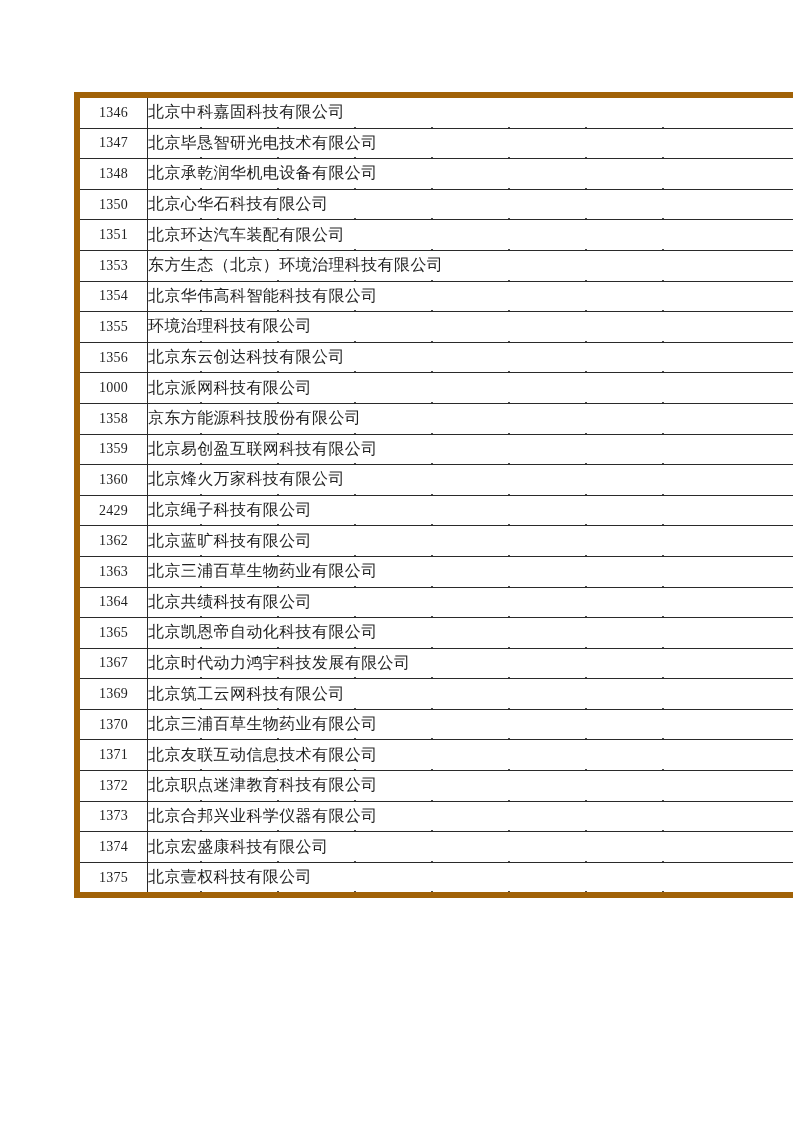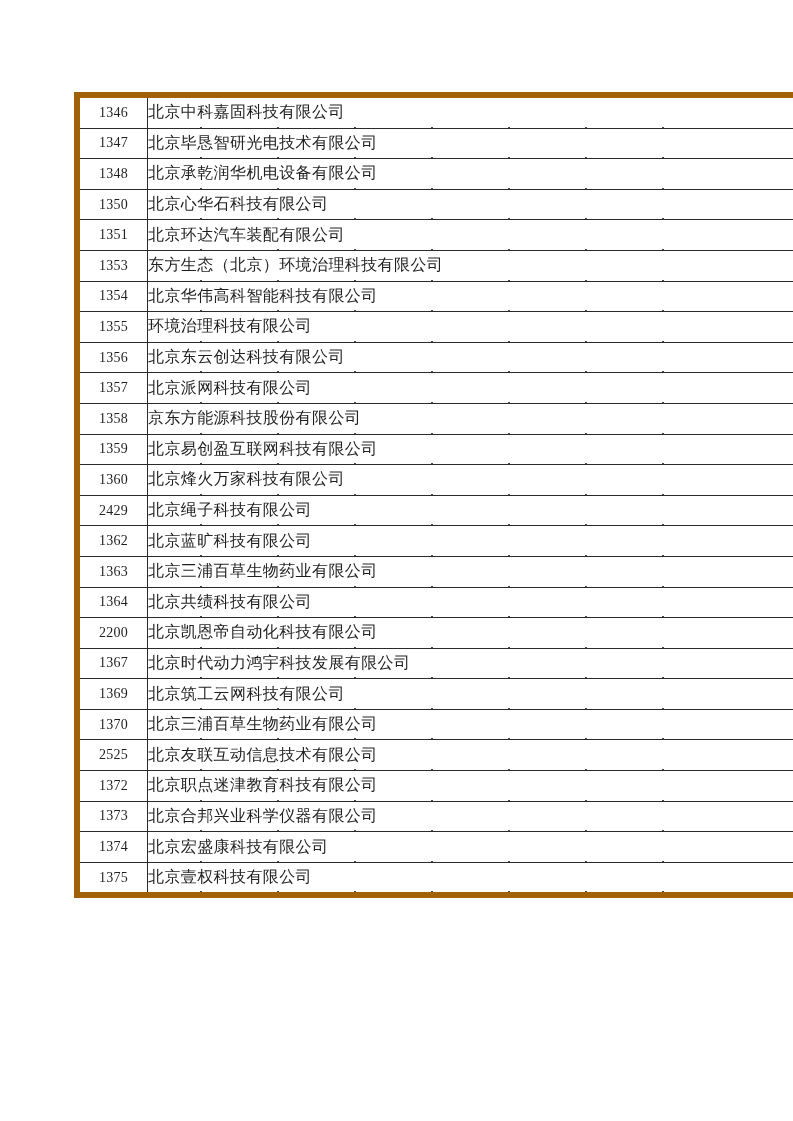--- a/index.html
+++ b/index.html
@@ -99,21 +99,21 @@
     <td class="col-id">1355</td>
     <td class="col-name">环境治理科技有限公司</td>
   </tr>
 
   <tr>
     <td class="col-id">1356</td>
     <td class="col-name">北京东云创达科技有限公司</td>
   </tr>
 
   <tr>
-    <td class="col-id">1357</td>
+    <td class="col-id">1000</td>
     <td class="col-name">北京派网科技有限公司</td>
   </tr>
 
   <tr>
     <td class="col-id">1358</td>
     <td class="col-name">京东方能源科技股份有限公司</td>
   </tr>
 
   <tr>
     <td class="col-id">1359</td>
@@ -139,21 +139,21 @@
     <td class="col-id">1363</td>
     <td class="col-name">北京三浦百草生物药业有限公司</td>
   </tr>
 
   <tr>
     <td class="col-id">1364</td>
     <td class="col-name">北京共绩科技有限公司</td>
   </tr>
 
   <tr>
-    <td class="col-id">2200</td>
+    <td class="col-id">1365</td>
     <td class="col-name">北京凯恩帝自动化科技有限公司</td>
   </tr>
 
 
   <tr>
     <td class="col-id">1367</td>
     <td class="col-name">北京时代动力鸿宇科技发展有限公司</td>
   </tr>
 
 
@@ -161,21 +161,21 @@
     <td class="col-id">1369</td>
     <td class="col-name">北京筑工云网科技有限公司</td>
   </tr>
 
   <tr>
     <td class="col-id">1370</td>
     <td class="col-name">北京三浦百草生物药业有限公司</td>
   </tr>
 
   <tr>
-    <td class="col-id">2525</td>
+    <td class="col-id">1371</td>
     <td class="col-name">北京友联互动信息技术有限公司</td>
   </tr>
 
   <tr>
     <td class="col-id">1372</td>
     <td class="col-name">北京职点迷津教育科技有限公司</td>
   </tr>
 
   <tr>
     <td class="col-id">1373</td>

